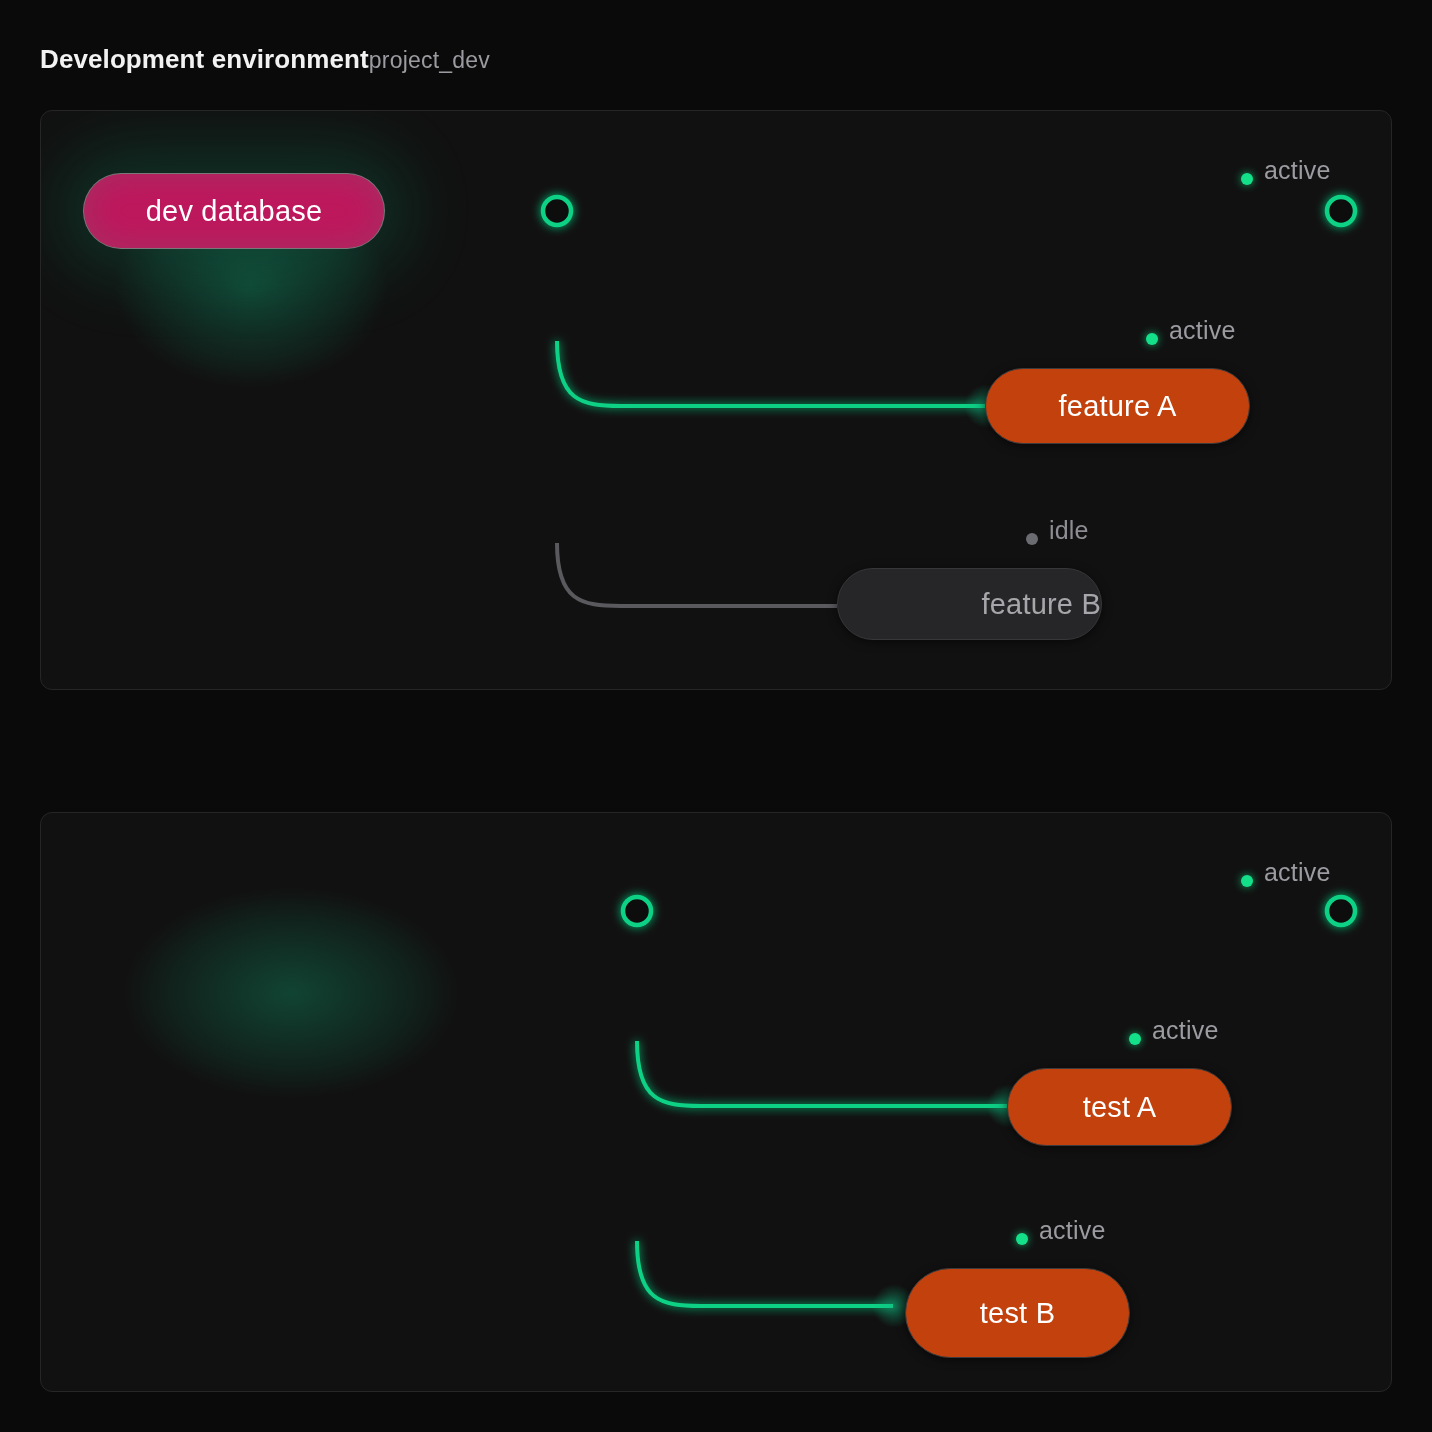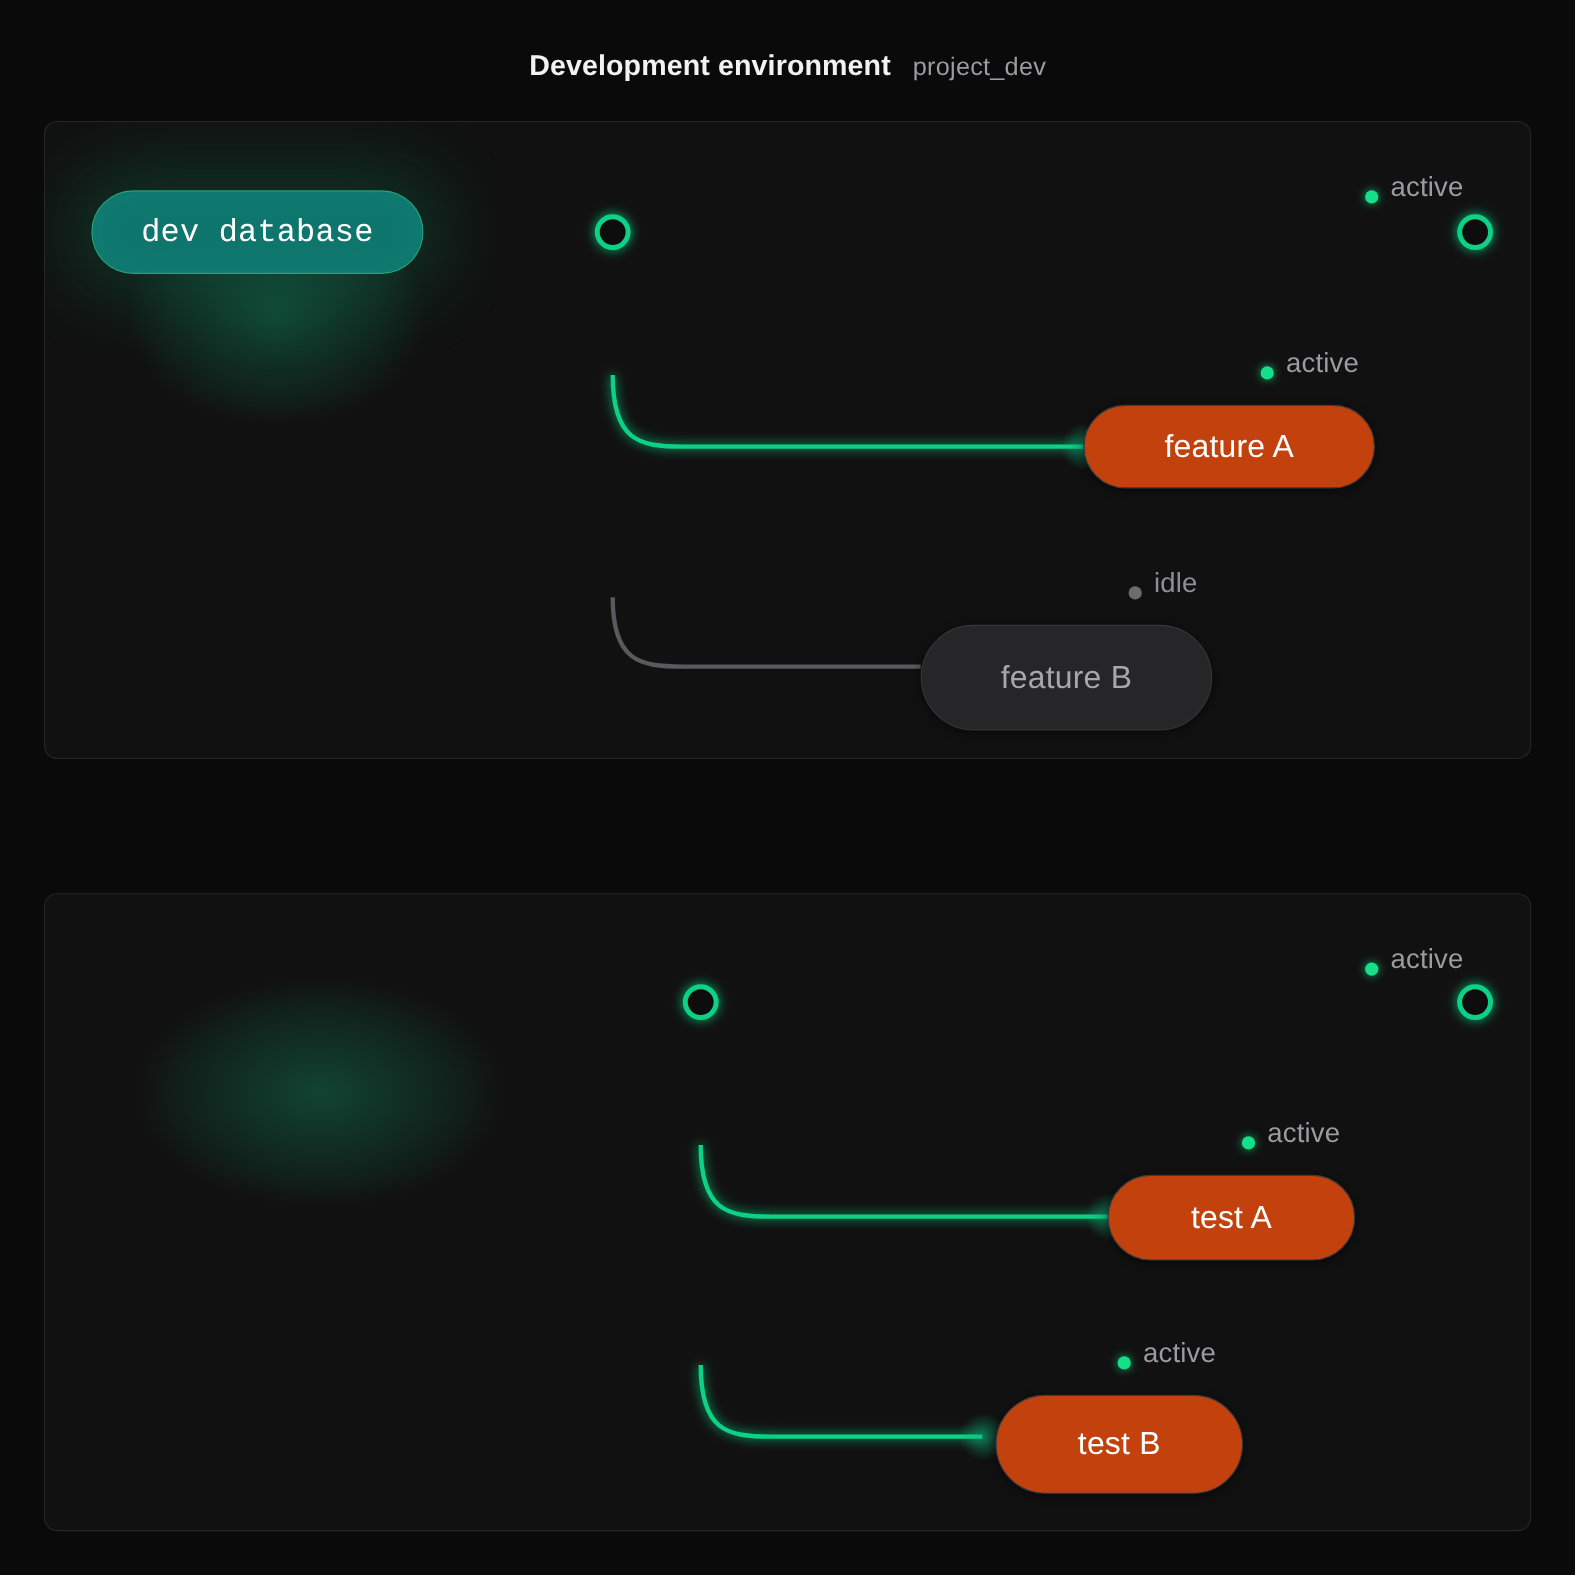--- a/index.html
+++ b/index.html
@@ -7,21 +7,21 @@
     width:1432px; height:1432px;
     background:#0a0a0a;
     font-family:"Liberation Sans", sans-serif;
     overflow:hidden;
   }
   .stage{ position:relative; width:1432px; height:1432px; }
 
   
   .sec-head{
     position:absolute; left:40px; right:40px;
-    display:flex; align-items:baseline; justify-content:center;gap:20px;
+    display:flex; align-items:baseline; justify-content:flex-start;
   }
   .sec-title{
     font-size:26px; font-weight:700; color:#f2f2f2; letter-spacing:.1px;
   }
   .sec-project{
     font-size:23px; font-weight:400; color:#9b9ba1; letter-spacing:.2px;
   }
 
   
   .panel{
@@ -39,26 +39,25 @@
   
   .node{
     position:absolute;
     display:flex; align-items:center; justify-content:center;
     border-radius:999px;
     white-space:nowrap;
     font-size:29px;
     letter-spacing:.2px;
   }
   .node.db{
-    background:#0f766e;
+    background:#be185d;
     color:#ffffff;
     border:1px solid rgba(60,200,140,.55);
     box-shadow:0 0 70px 22px rgba(16,185,129,.20),
                0 0 30px 4px rgba(16,185,129,.12) inset;
-    font-family:Liberation Mono, monospace;
   }
   .node.leaf{
     background:#c2410c;
     color:#ffffff;
     border:1px solid #3b3b3e;
     box-shadow:0 2px 10px rgba(0,0,0,.55);
   }
   .node.leaf.idle{
     background:#262628;
     color:#a6a6ab;
@@ -141,21 +140,21 @@
 
       <div class="node db" style="left:42px; top:62px; width:302px; height:76px;">
         <span>dev database</span>
       </div>
 
       <div class="leaf-glow" style="left:915px; top:265px;"></div>
       <div class="node leaf" style="left:944px; top:257px; width:265px; height:76px;">
         <span>feature A</span>
       </div>
 
-      <div class="node leaf idle" style="left:796px; top:457px; width:265px; height:96px;">
+      <div class="node leaf idle" style="left:796px; top:457px; width:265px; height:72px;justify-content:flex-end;">
         <span>feature B</span>
       </div>
 
       <div class="status active" style="left:1200px; top:45px;">
         <span class="dot"></span>
         <span>active</span>
       </div>
 
       <div class="status active" style="left:1105px; top:205px;">
         <span class="dot"></span>

